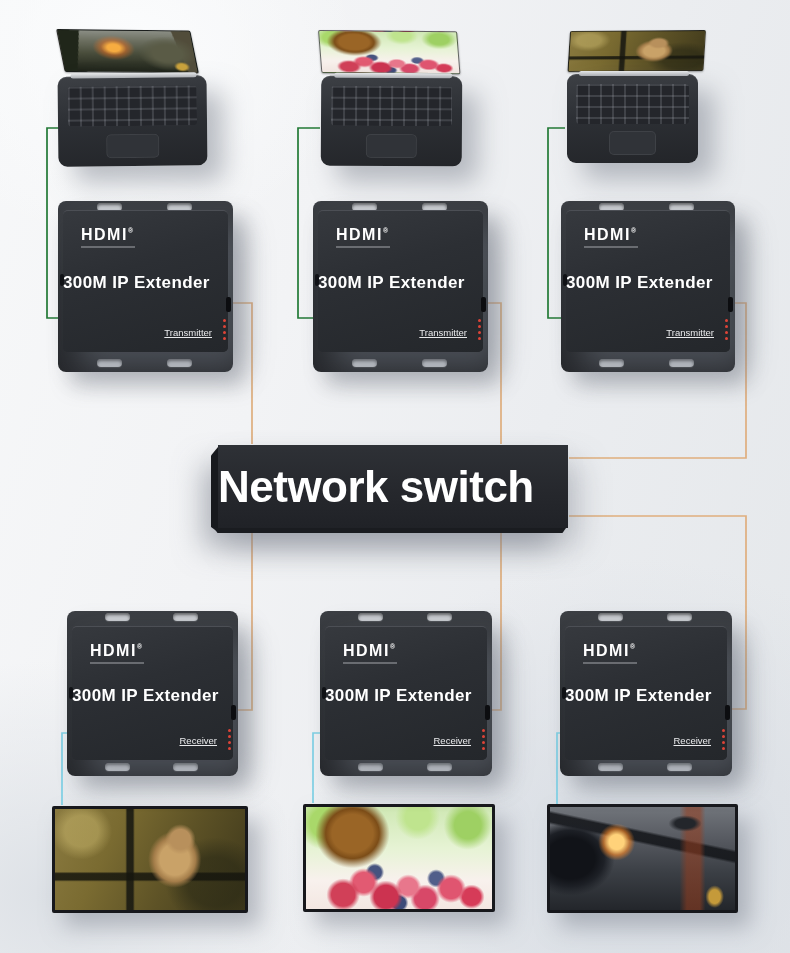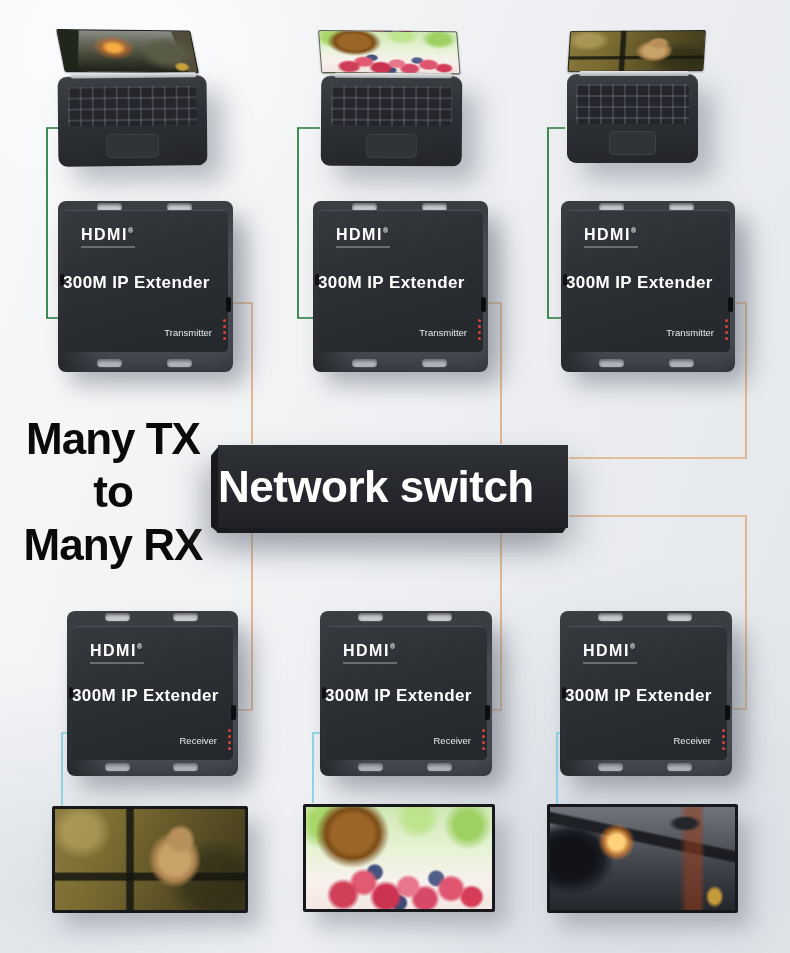--- a/index.html
+++ b/index.html
@@ -45,21 +45,21 @@
   .ext-body{position:absolute;left:0;top:0;width:100%;height:100%;border-radius:5px;z-index:1;
     background:linear-gradient(163deg,#36393e 0%,#2c2f34 40%,#24272b 100%);
     border-top:1px solid #4c4f55;
     box-shadow:16px 18px 30px rgba(116,122,133,.45);}
   .hdmi{position:absolute;left:18px;top:16px;color:#fff;font-weight:bold;font-size:16px;
     letter-spacing:1.5px;line-height:1;}
   .hdmi sup{font-size:7px;letter-spacing:0;vertical-align:top;}
   .hdmi-sub{width:54px;height:2px;margin-top:3px;background:#9a9da3;opacity:.55;}
   .model{position:absolute;left:0;right:0;top:44%;text-align:left;color:#fff;
     font-weight:bold;font-size:17px;letter-spacing:.4px;}
-  .role{position:absolute;right:16px;bottom:14px;color:#e9eaec;font-size:9.5px;}
+  .role{position:absolute;right:16px;bottom:14px;color:#e9eaec;font-size:9.5px;text-decoration:underline;}
   .leds{position:absolute;right:2px;display:flex;flex-direction:column;gap:3px;z-index:2;}
   .tx .leds{top:108px;} .rx .leds{top:102px;}
   .leds i{width:3px;height:3px;border-radius:50%;background:#dd4438;}
   .port-r{position:absolute;right:-3px;width:5px;height:15px;border-radius:2px;background:#0c0d10;}
   .tx .port-r{top:86px;} .rx .port-r{top:78px;}
   .port-l{position:absolute;left:-3px;top:45%;width:4px;height:12px;border-radius:2px;background:#101216;}
 
   
   .switch{position:absolute;left:218px;top:445px;width:350px;height:83px;z-index:4;
     background:linear-gradient(180deg,#2e3136 0%,#26282d 55%,#202227 100%);
@@ -223,25 +223,20 @@
           <i></i>
           <i></i>
           <i></i>
           <i></i>
         </div>
       <div class="port-r"></div>
       <div class="port-l"></div>
     </div>
   </div>
 
-  <div class="headline">
-    <div>Many TX</div>
-    <div>to</div>
-    <div>Many RX</div>
-  </div>
 
   <div class="switch">
     <span class="switch-label">Network switch</span>
   </div>
 
   <div class="ext rx" style="left:72px;top:626px;width:161px;height:134px;">
     <div class="flange">
       <span class="slot tl"></span>
         <span class="slot tr"></span>
       <span class="slot bl"></span>

